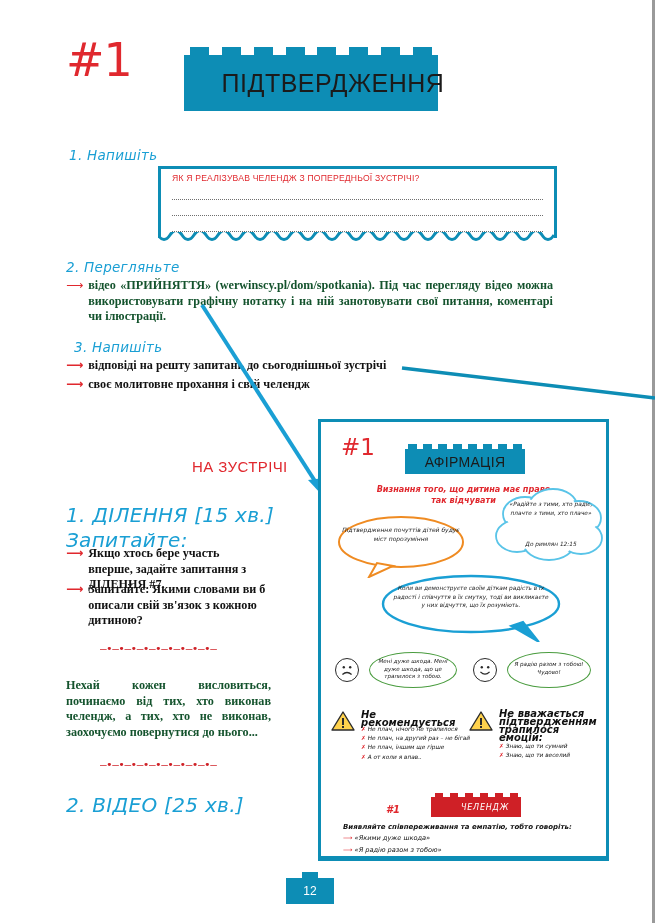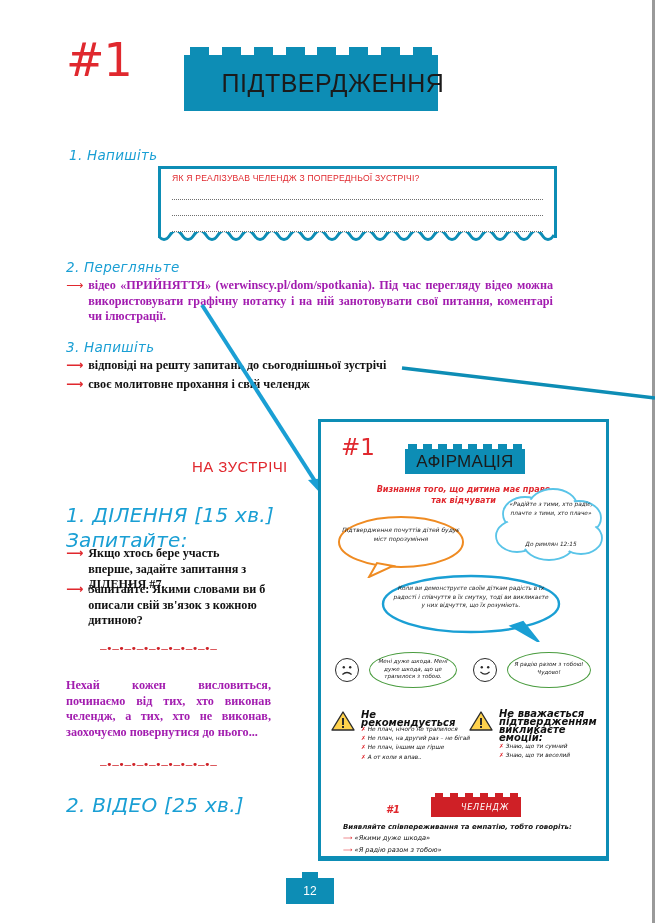--- a/index.html
+++ b/index.html
@@ -88,21 +88,21 @@
   }
   .wave {
     position: absolute; left: 158px; top: 232px;
     width: 399px; height: 14px;
   }
 
   
   .para {
     position: absolute;
     font-family: "Liberation Serif", serif;
-    font-size: 12.2px; color: #a21caf; line-height: 15.5px;
+    font-size: 12.2px; color: #14532d; line-height: 15.5px;
     text-align: justify;
   }
   .arrow-red {
     color: #e0282e;
     font-family: "DejaVu Sans", sans-serif;
     font-size: 12px;
   }
   .bullet-row {
     position: absolute;
     display: flex; gap: 5px;
@@ -142,21 +142,21 @@
   }
   .p-lego-studs {
     position: absolute; left: 84px; top: 22px; width: 120px; height: 6px;
     display: flex; justify-content: space-around; align-items: flex-end;
   }
   .p-lego-studs i { display:block; width: 9px; height: 6px; background: #0d8db5; }
   .p-lego-label {
     position: absolute; left: 84px; top: 27px; width: 120px; height: 25px;
     display: flex; align-items: center; justify-content: center;
     font-family: "Liberation Sans", sans-serif;
-    font-size: 17px; color: #1b1b1b; letter-spacing: 0.3px;
+    font-size: 14px; color: #1b1b1b; letter-spacing: 0.3px;
   }
   .p-sub {
     position: absolute; left: 50px; top: 62px; width: 185px;
     text-align: center;
     font-family: "DejaVu Sans", sans-serif; font-style: italic;
     font-size: 8.1px; font-weight: bold; color: #e0282e; line-height: 11px;
   }
   .bubble-text {
     position: absolute;
     font-family: "DejaVu Sans", sans-serif; font-style: italic;
@@ -282,21 +282,21 @@
   <svg class="wave" viewBox="0 0 399 14" preserveAspectRatio="none">
     <path d="M0,3 Q6,12 12,3 T24,3 T36,3 T48,3 T60,3 T72,3 T84,3 T96,3 T108,3 T120,3 T132,3 T144,3 T156,3 T168,3 T180,3 T192,3 T204,3 T216,3 T228,3 T240,3 T252,3 T264,3 T276,3 T288,3 T300,3 T312,3 T324,3 T336,3 T348,3 T360,3 T372,3 T384,3 T396,3" fill="none" stroke="#0d8db5" stroke-width="3"></path>
   </svg>
 
   <div class="step-head" style="left:66px; top:259px;">2. Перегляньте</div>
   <div style="position:absolute; left:66px; top:278px; width:487px; display:flex; gap:5px;">
     <span class="arrow-red">⟶</span>
     <span class="para" style="position:static; font-weight:bold;">відео «ПРИЙНЯТТЯ» (werwinscy.pl/dom/spotkania). Під час перегляду відео можна використовувати графічну нотатку і на ній занотовувати свої питання, коментарі чи ілюстрації.</span>
   </div>
 
-  <div class="step-head" style="left:66px; top:339px;">3. Напишіть</div>
+  <div class="step-head" style="left:74px; top:339px;">3. Напишіть</div>
   <div class="bullet-row" style="left:66px; top:358px; width:420px;">
     <span class="arrow-red">⟶</span>
     <span class="txt">відповіді на решту запитань до сьогоднішньої зустрічі</span>
   </div>
   <div class="bullet-row" style="left:66px; top:377px; width:420px;">
     <span class="arrow-red">⟶</span>
     <span class="txt">своє молитовне прохання і свій челендж</span>
   </div>
 
   <svg class="arrow-svg" width="655" height="923">
@@ -408,21 +408,21 @@
       <div><span class="x">✗</span> <span>Не плач, іншим ще гірше</span></div>
       <div><span class="x">✗</span> <span>А от коли я впав..</span></div>
     </div>
 
     <svg style="position:absolute; left:148px; top:288px;" width="24" height="22">
       <path d="M12,2 L23,20 L1,20 Z" fill="#ffd24d" stroke="#2b2b2b" stroke-width="1.4" stroke-linejoin="round"></path>
       <rect x="11" y="8" width="2" height="7" fill="#2b2b2b"></rect>
       <rect x="11" y="16" width="2" height="2" fill="#2b2b2b"></rect>
     </svg>
     <div class="warn-title" style="left:178px; top:288px; width:105px; white-space:pre-line;">Не вважається підтвердженням
-викликаєте емоцій:</div>
+трапилося емоцій:</div>
     <div class="warn-list" style="left:178px; top:320px; width:105px;">
       <div><span class="x">✗</span> <span>Знаю, що ти сумний</span></div>
       <div><span class="x">✗</span> <span>Знаю, що ти веселий</span></div>
     </div>
 
     <div class="p-ch-hash">#1</div>
     <div class="p-red-studs">
       <i></i>
         <i></i>
         <i></i>

